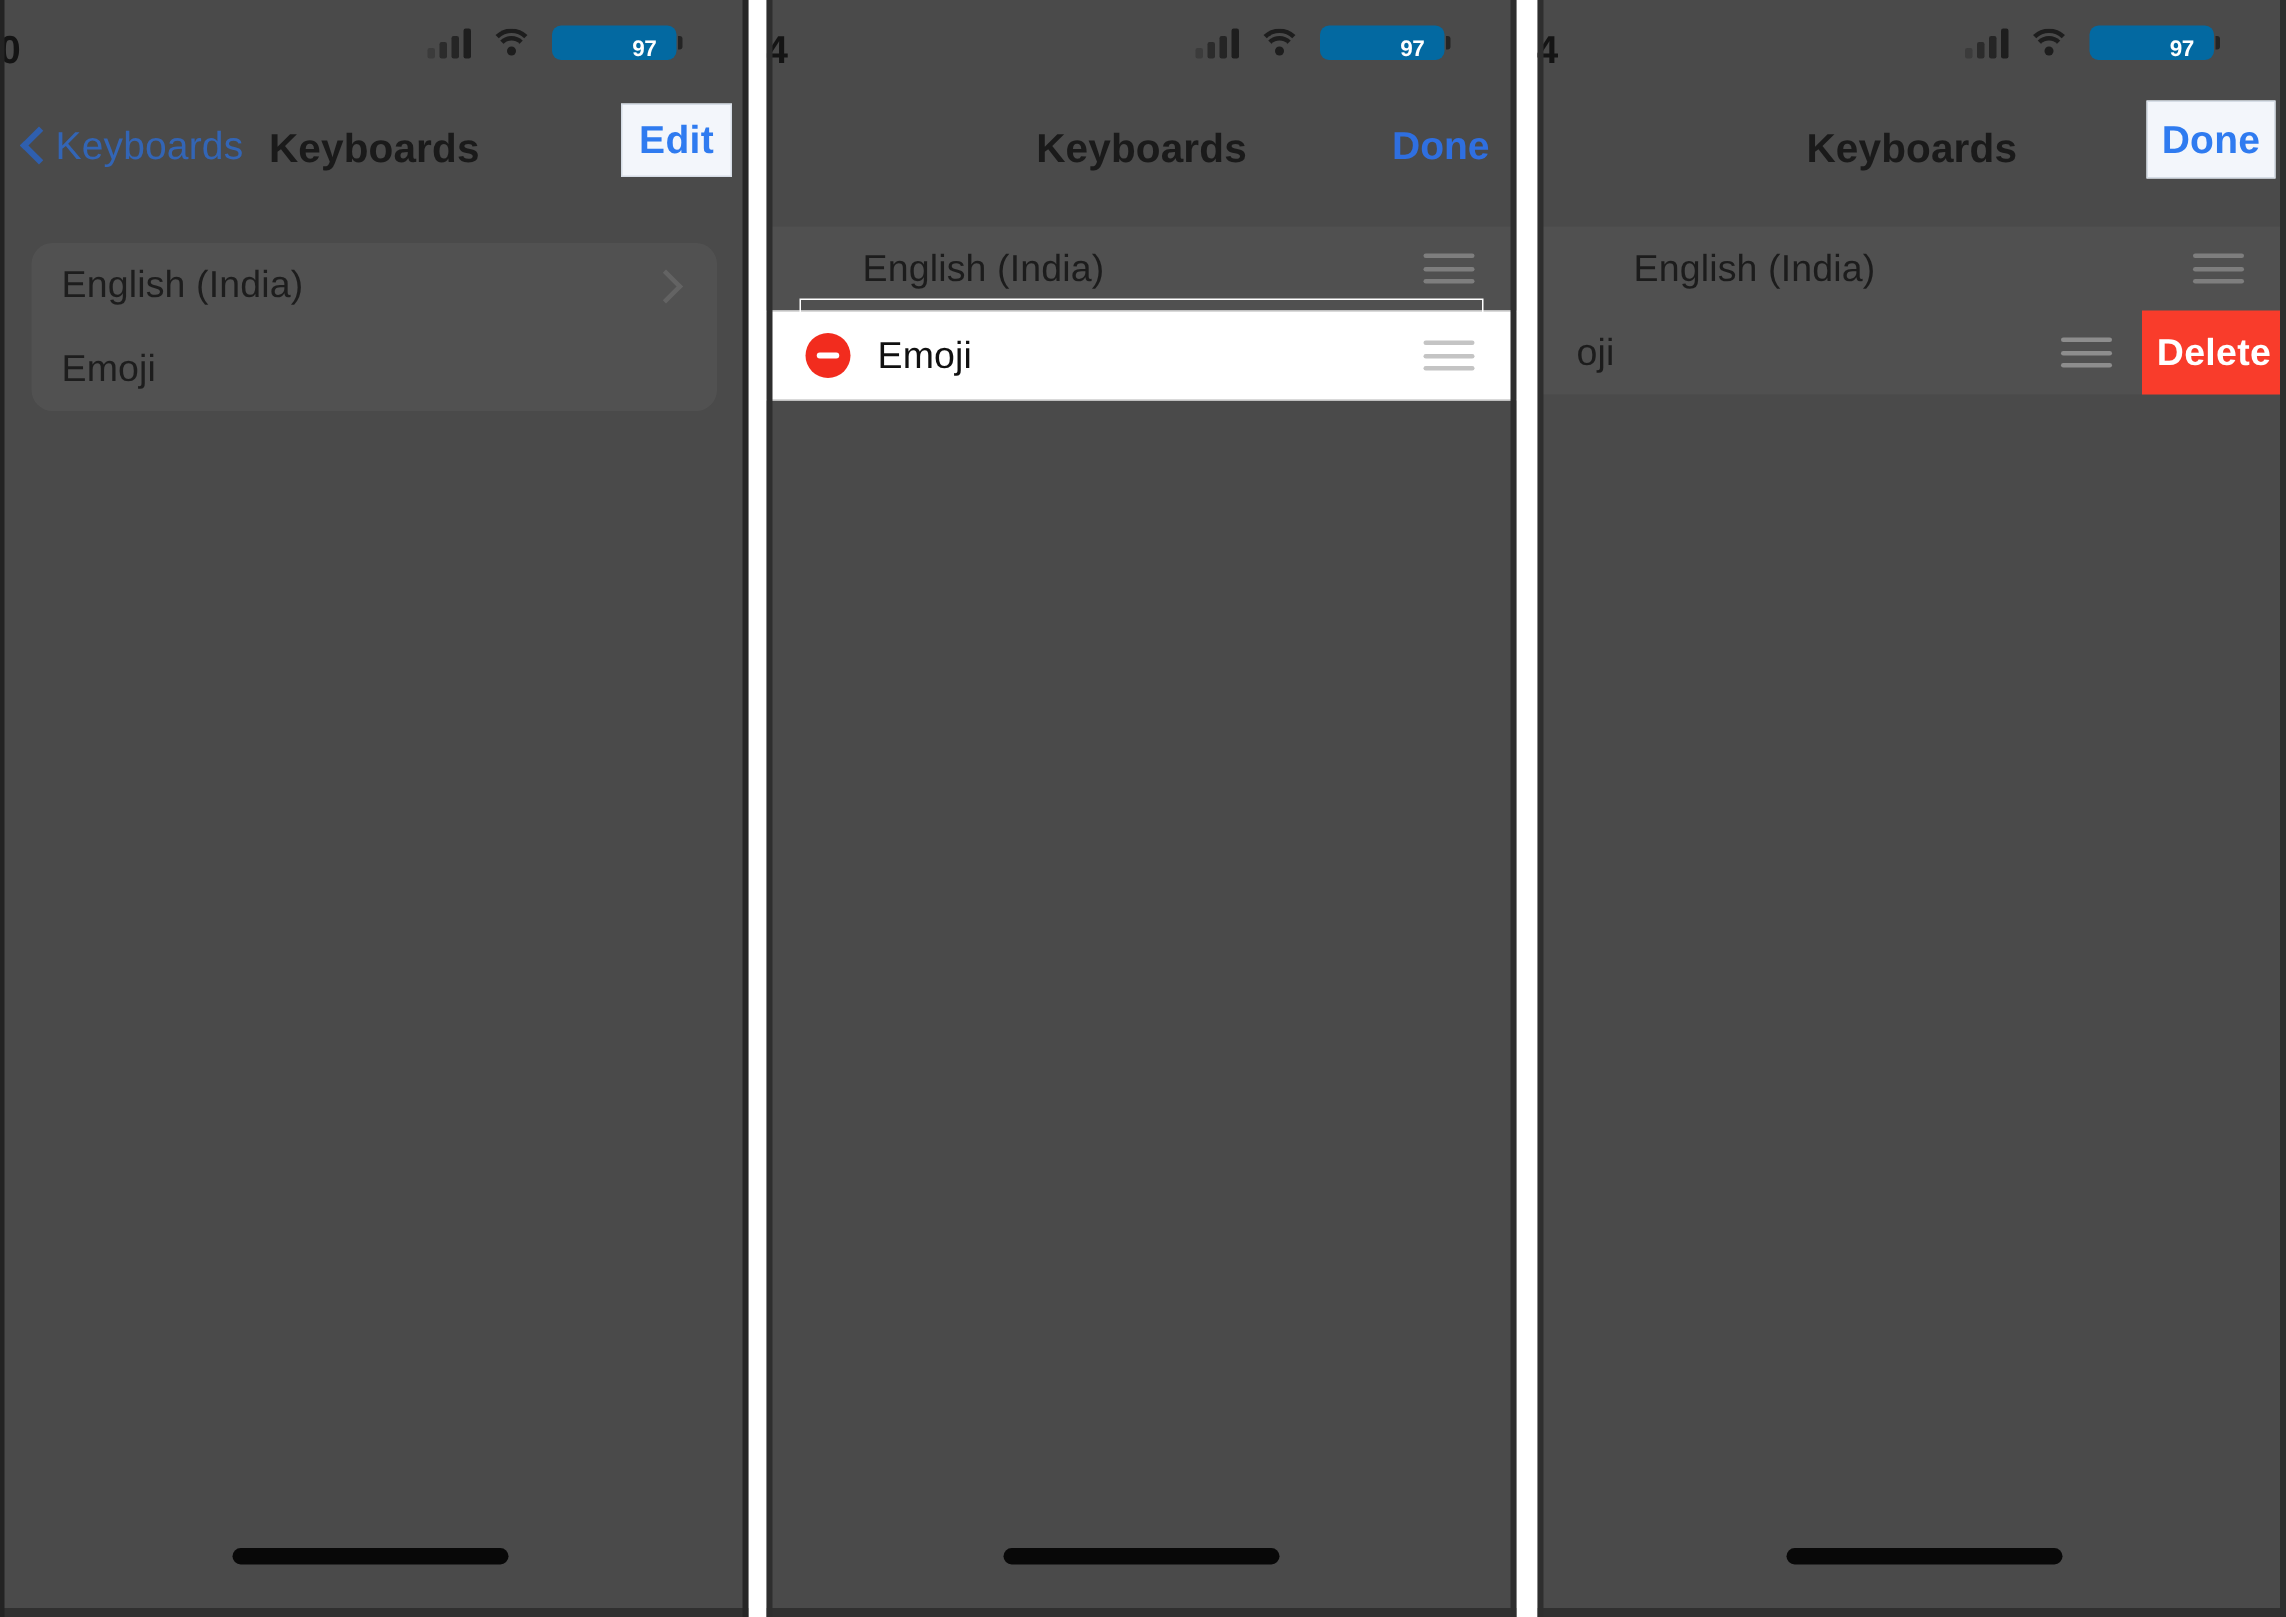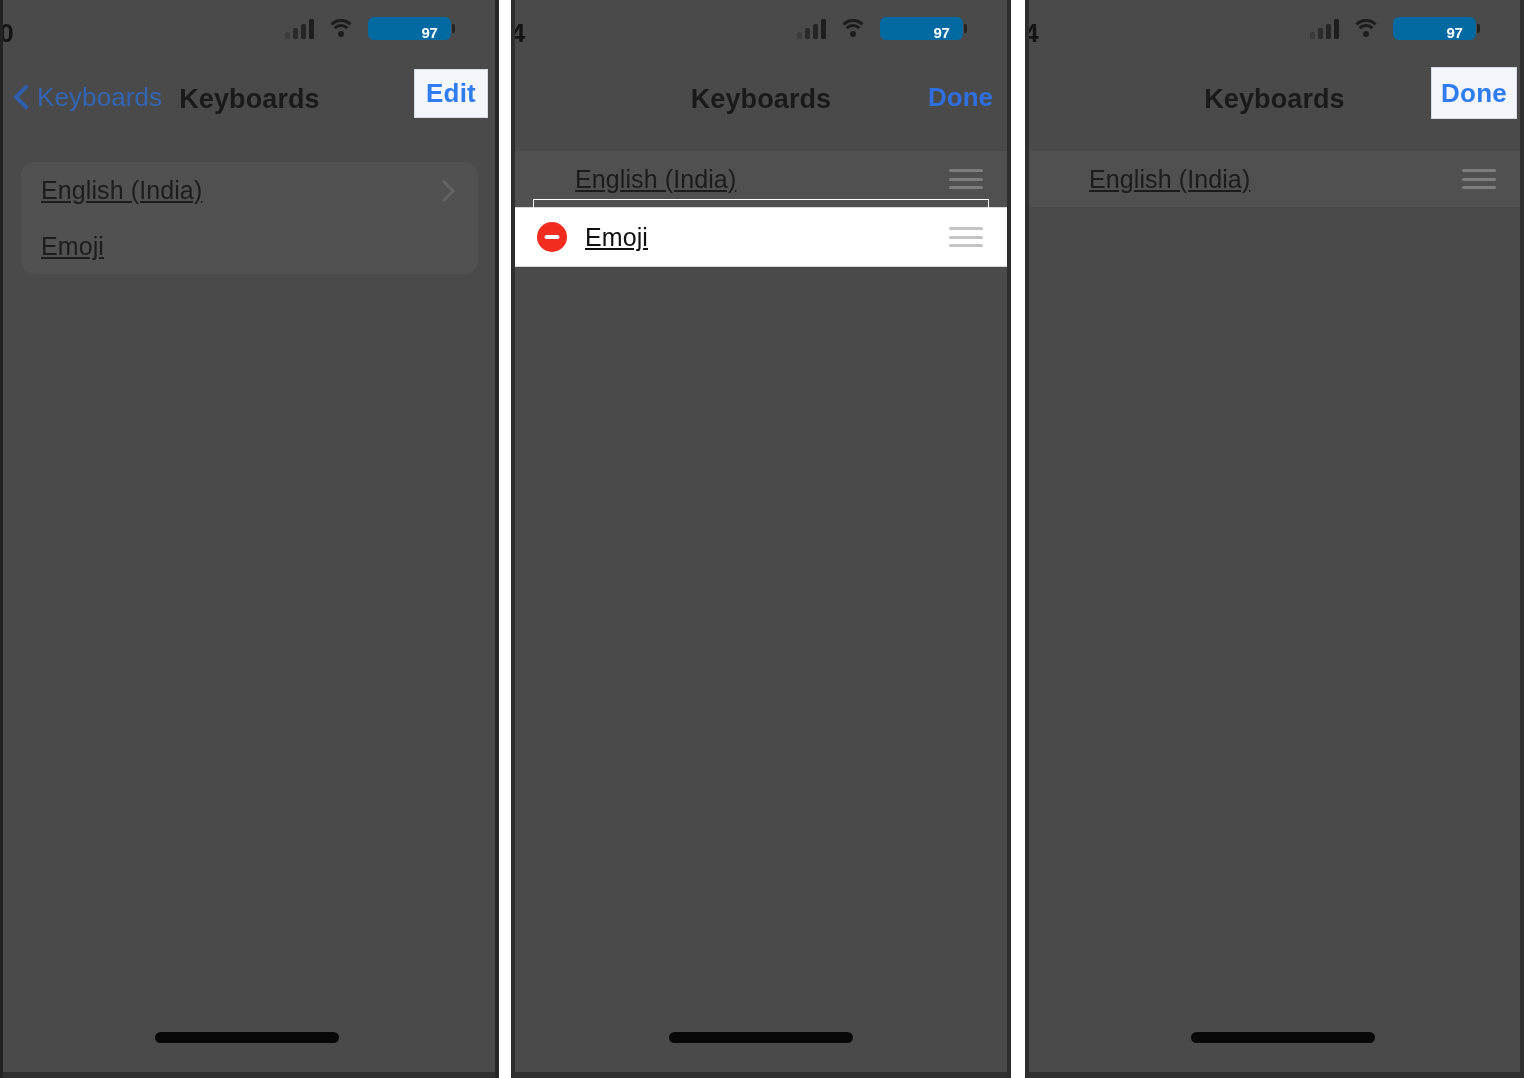--- a/index.html
+++ b/index.html
@@ -163,21 +163,20 @@
   }
   .row{
     position:relative;
     height:56px;
     display:flex;align-items:center;
     padding:0 22px 0 20px;
   }
   .row-label{
     font-size:25px;color:#1d1d1d;letter-spacing:.1px;
     white-space:nowrap;
-    text-decoration:underline;
   }
   .chev-right{
     position:absolute;right:26px;top:50%;
     width:13px;height:13px;margin-top:-7px;
     border-right:3.4px solid #6a6a6a;border-top:3.4px solid #6a6a6a;
     transform:rotate(45deg);
     opacity:.75;
   }
 
   
@@ -407,20 +406,31 @@
 
     <div class="editlist">
       <div class="erow dim">
         <span class="row-label">English (India)</span>
         <span class="handle">
             <i></i>
             <i></i>
             <i></i>
           </span>
       </div>
+      <div class="erow swiped">
+        <span class="row-label">oji</span>
+        <span class="handle">
+            <i></i>
+            <i></i>
+            <i></i>
+          </span>
+        <span class="delete-btn">
+          <span>Delete</span>
+        </span>
+      </div>
     </div>
 
     <div class="home-ind">
         <i></i>
       </div>
     <div class="bottom-edge"></div>
   </div>
 
 </div>
 

